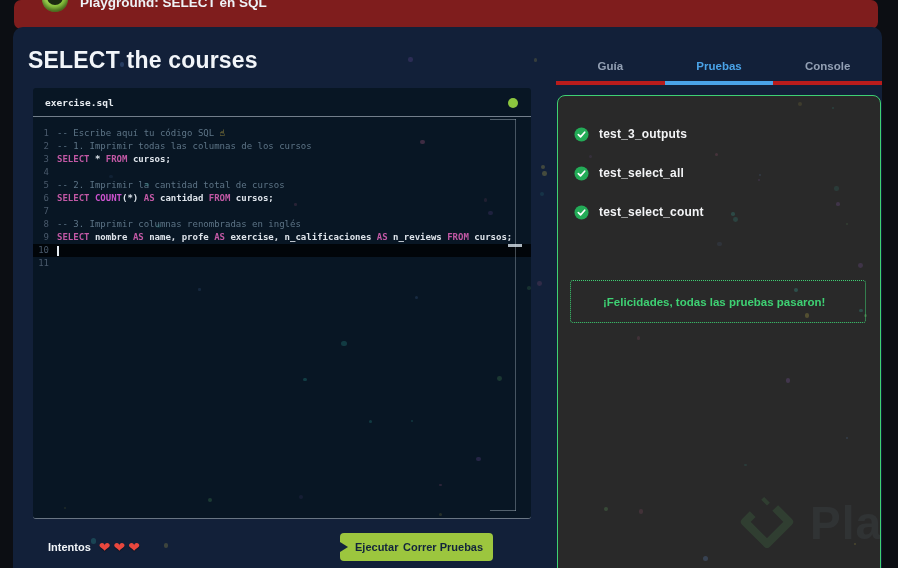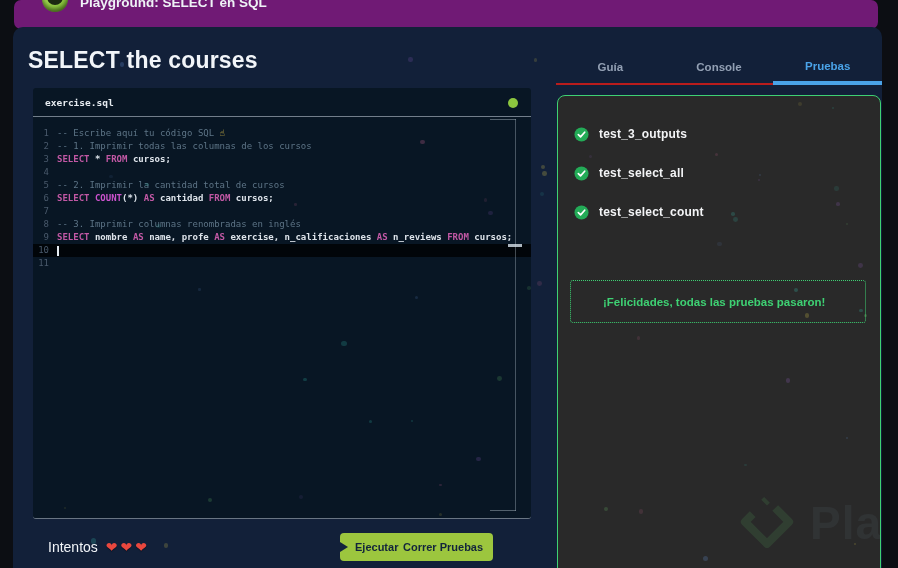--- a/index.html
+++ b/index.html
@@ -2,21 +2,21 @@
 <html><head>
 <meta charset="utf-8">
 <style>
   * { margin:0; padding:0; box-sizing:border-box; }
   html,body { width:898px; height:568px; overflow:hidden; }
   body { font-family:"Liberation Sans", sans-serif; background:#0c0e13; }
   #page { position:relative; width:898px; height:568px; overflow:hidden; }
 
   
   #topbar { position:absolute; left:14px; top:0; width:864px; height:29px;
-            background:#701a75; border-radius:7px; overflow:hidden; }
+            background:#7f1d1d; border-radius:7px; overflow:hidden; }
   .logo-circle { position:absolute; left:28px; top:-14px; width:26px; height:26px;
             border-radius:50%; background:radial-gradient(circle at 35% 30%, #b8e86a 0%, #8cc63f 55%, #5a9422 100%);
             box-shadow:inset 0 -3px 4px rgba(0,0,0,.45); }
   .logo-circle::after{ content:""; position:absolute; left:5px; top:10px; width:16px; height:9px;
             border-radius:0 0 9px 9px; background:#1b2a12; }
   .topbar-title { position:absolute; left:66px; top:-5px; font-size:13.5px; font-weight:bold; color:#eef2f6; white-space:nowrap; }
 
   
   #main { position:absolute; left:13px; top:27px; width:869px; height:541px;
           background:#122039; border-radius:10px 10px 0 0; overflow:hidden; }
@@ -42,34 +42,34 @@
   .emoji { color:#e9c94c; }
   .caret { display:inline-block; width:1.5px; height:10px; margin-top:1.5px; background:#e6ecf2; }
 
   .ruler-v { position:absolute; right:15px; top:31px; bottom:7px; width:1px; background:rgba(175,188,200,.38); }
   .ruler-top { position:absolute; right:15px; top:31px; width:26px; height:1px; background:rgba(175,188,200,.45); }
   .ruler-bottom { position:absolute; right:15px; bottom:7px; width:26px; height:1px; background:rgba(175,188,200,.45); }
   .ruler-mark { position:absolute; right:9px; top:156px; width:14px; height:3px; background:rgba(215,226,238,.8); }
 
   
   .attempts { position:absolute; left:35px; top:511px; display:flex; align-items:center; }
-  .attempts-label { font-size:14px; font-weight:400; color:#f2f5f9; margin-right:8px; }
+  .attempts-label { font-size:11px; font-weight:700; color:#f2f5f9; margin-right:8px; }
   .hearts span { color:#e8473e; font-size:14px; margin-right:3px; text-shadow:0 1px 1px rgba(0,0,0,.4); }
 
   .btn { position:absolute; top:506px; height:28px; border:none; border-radius:4px; background:#9cc63e;
          color:#13243c; font-family:"Liberation Sans",sans-serif; font-size:11px; font-weight:bold; cursor:pointer;
          display:flex; align-items:center; }
   #run-btn { left:327px; width:78px; gap:7px; }
   #test-btn { left:390px; width:90px; }
   .play-icon { width:0; height:0; border-left:8px solid #13243c; border-top:5px solid transparent; border-bottom:5px solid transparent; }
 
   
   #tabs { position:absolute; left:543px; top:23px; width:326px; height:35px; display:flex; }
   .tab { flex:1; display:flex; align-items:center; justify-content:center; cursor:pointer;
-         font-size:11.5px; font-weight:bold; color:#93a0b4; border-bottom:2px solid #b91c1c; }
+         font-size:11.5px; font-weight:bold; color:#93a0b4; border-bottom:4px solid #b91c1c; }
   .tab.active { color:#4aa3e8; border-bottom:4px solid #4aa3e8; }
 
   
   #test-panel { position:absolute; left:544px; top:68px; width:324px; height:520px;
                 background:#292929; border:1px solid #3ed173; border-radius:8px; overflow:hidden; }
   #test-list { padding:30px 16px 0 16px; }
   .test-item { display:flex; align-items:center; height:16px; margin-bottom:23px; gap:10px; }
   .check-circle { width:15px; height:15px; flex:none; }
   .test-label { font-size:12px; font-weight:bold; color:#f3f4f6; letter-spacing:.2px; }
 
@@ -133,25 +133,25 @@
       <span>Ejecutar</span>
     </button>
     <button id="test-btn" class="btn">
       <span>Correr Pruebas</span>
     </button>
 
     <div id="tabs">
       <div class="tab">
         <span>Guía</span>
       </div>
+      <div class="tab active">
+        <span>Pruebas</span>
+      </div>
       <div class="tab">
         <span>Console</span>
-      </div>
-      <div class="tab active">
-        <span>Pruebas</span>
       </div>
     </div>
 
     <div id="test-panel">
       <div id="test-list">
           <div class="test-item">
             <svg class="check-circle" viewBox="0 0 16 16">
               <circle cx="8" cy="8" r="7.5" fill="#23ab57"></circle>
               <path d="M4.6 8.2 L7 10.5 L11.4 5.6" fill="none" stroke="#ffffff" stroke-width="1.8" stroke-linecap="round" stroke-linejoin="round"></path>
             </svg>

